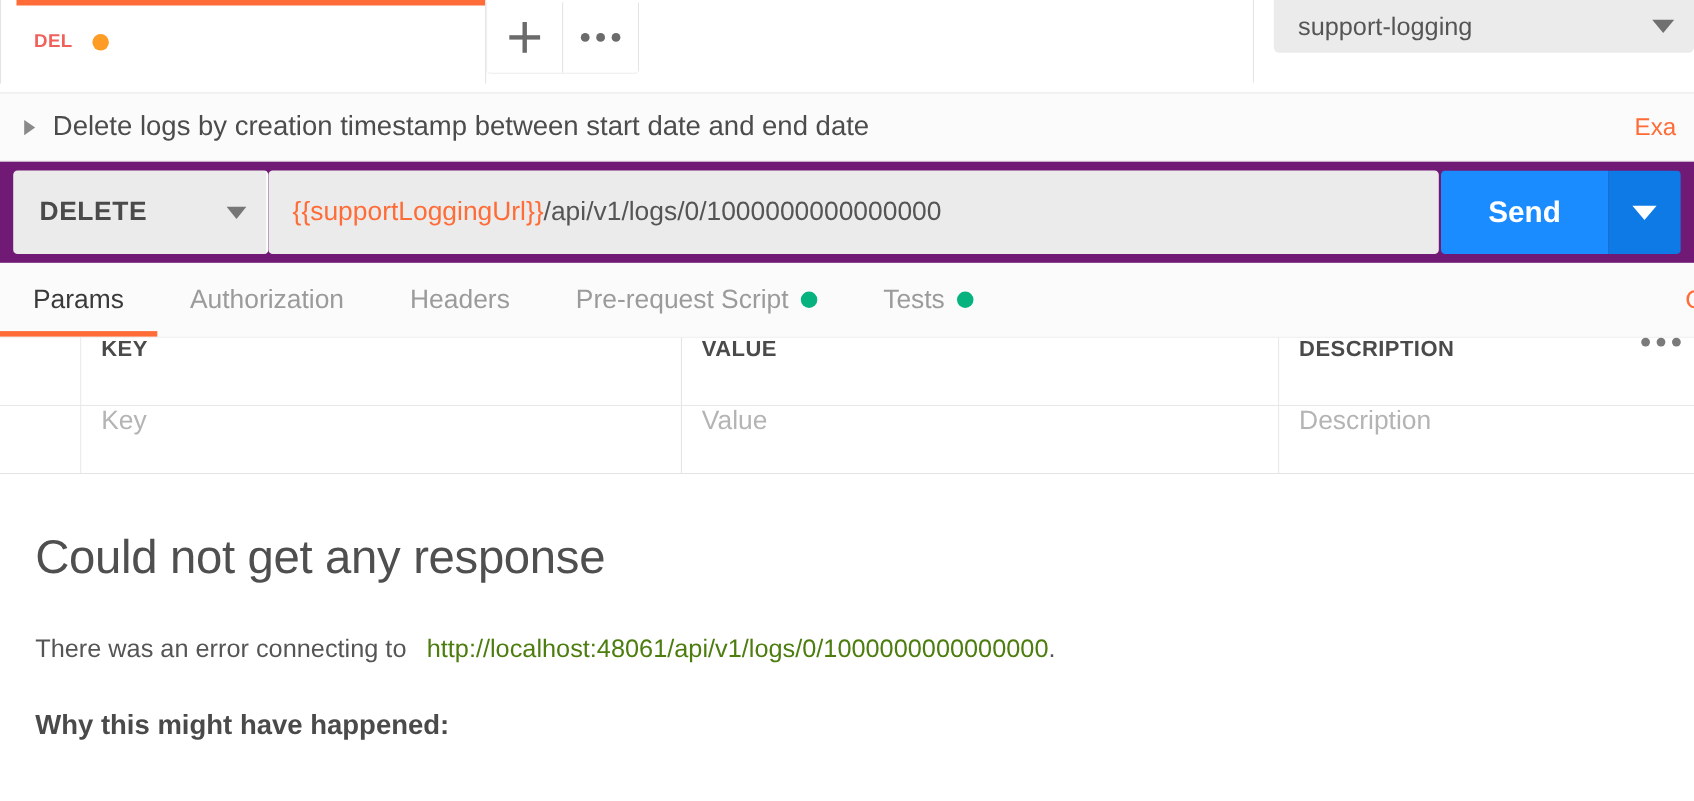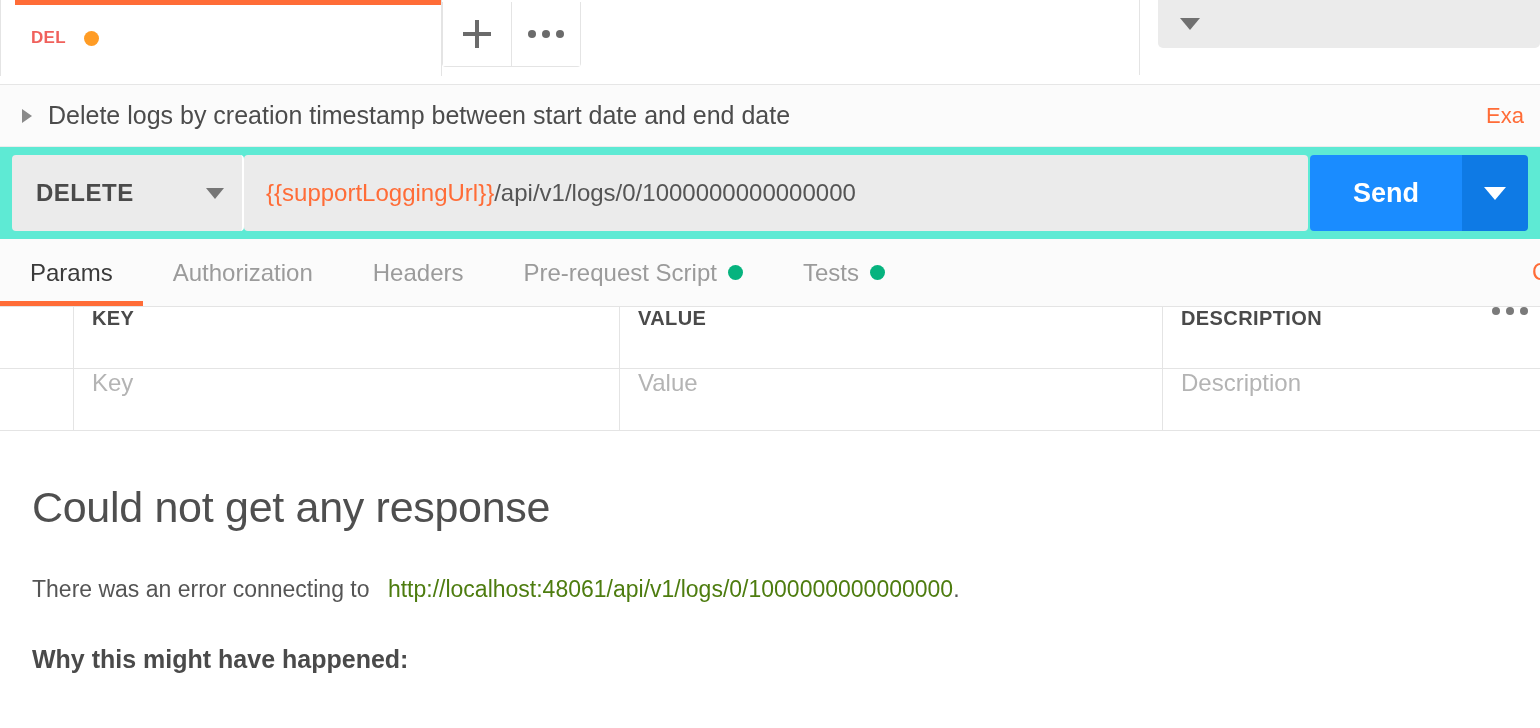--- a/index.html
+++ b/index.html
@@ -194,21 +194,21 @@
     white-space: nowrap;
     flex: 0 0 auto;
     cursor: pointer;
     overflow: hidden;
     max-width: 38px;
   }
 
   
   .url-bar {
     height: 92px;
-    background: #5eead4;
+    background: #701a75;
     display: flex;
     align-items: center;
     padding: 0 0 0 12px;
     box-sizing: border-box;
   }
   .method-select {
     width: 232px;
     height: 76px;
     background: #ebebeb;
     border-radius: 4px;
@@ -436,20 +436,21 @@
           <span></span>
             <span></span>
             <span></span>
         </span>
       </div>
     </div>
   </div>
   <div class="tabstrip-filler"></div>
   <div class="env-zone">
     <div class="env-select">
+      <span class="env-name">support-logging</span>
       <span class="caret-down"></span>
     </div>
   </div>
 </div>
 
 <div class="title-bar">
   <span class="disclosure"></span>
   <span class="req-title">Delete logs by creation timestamp between start date and end date</span>
   <span class="examples-link">Examples</span>
 </div>

